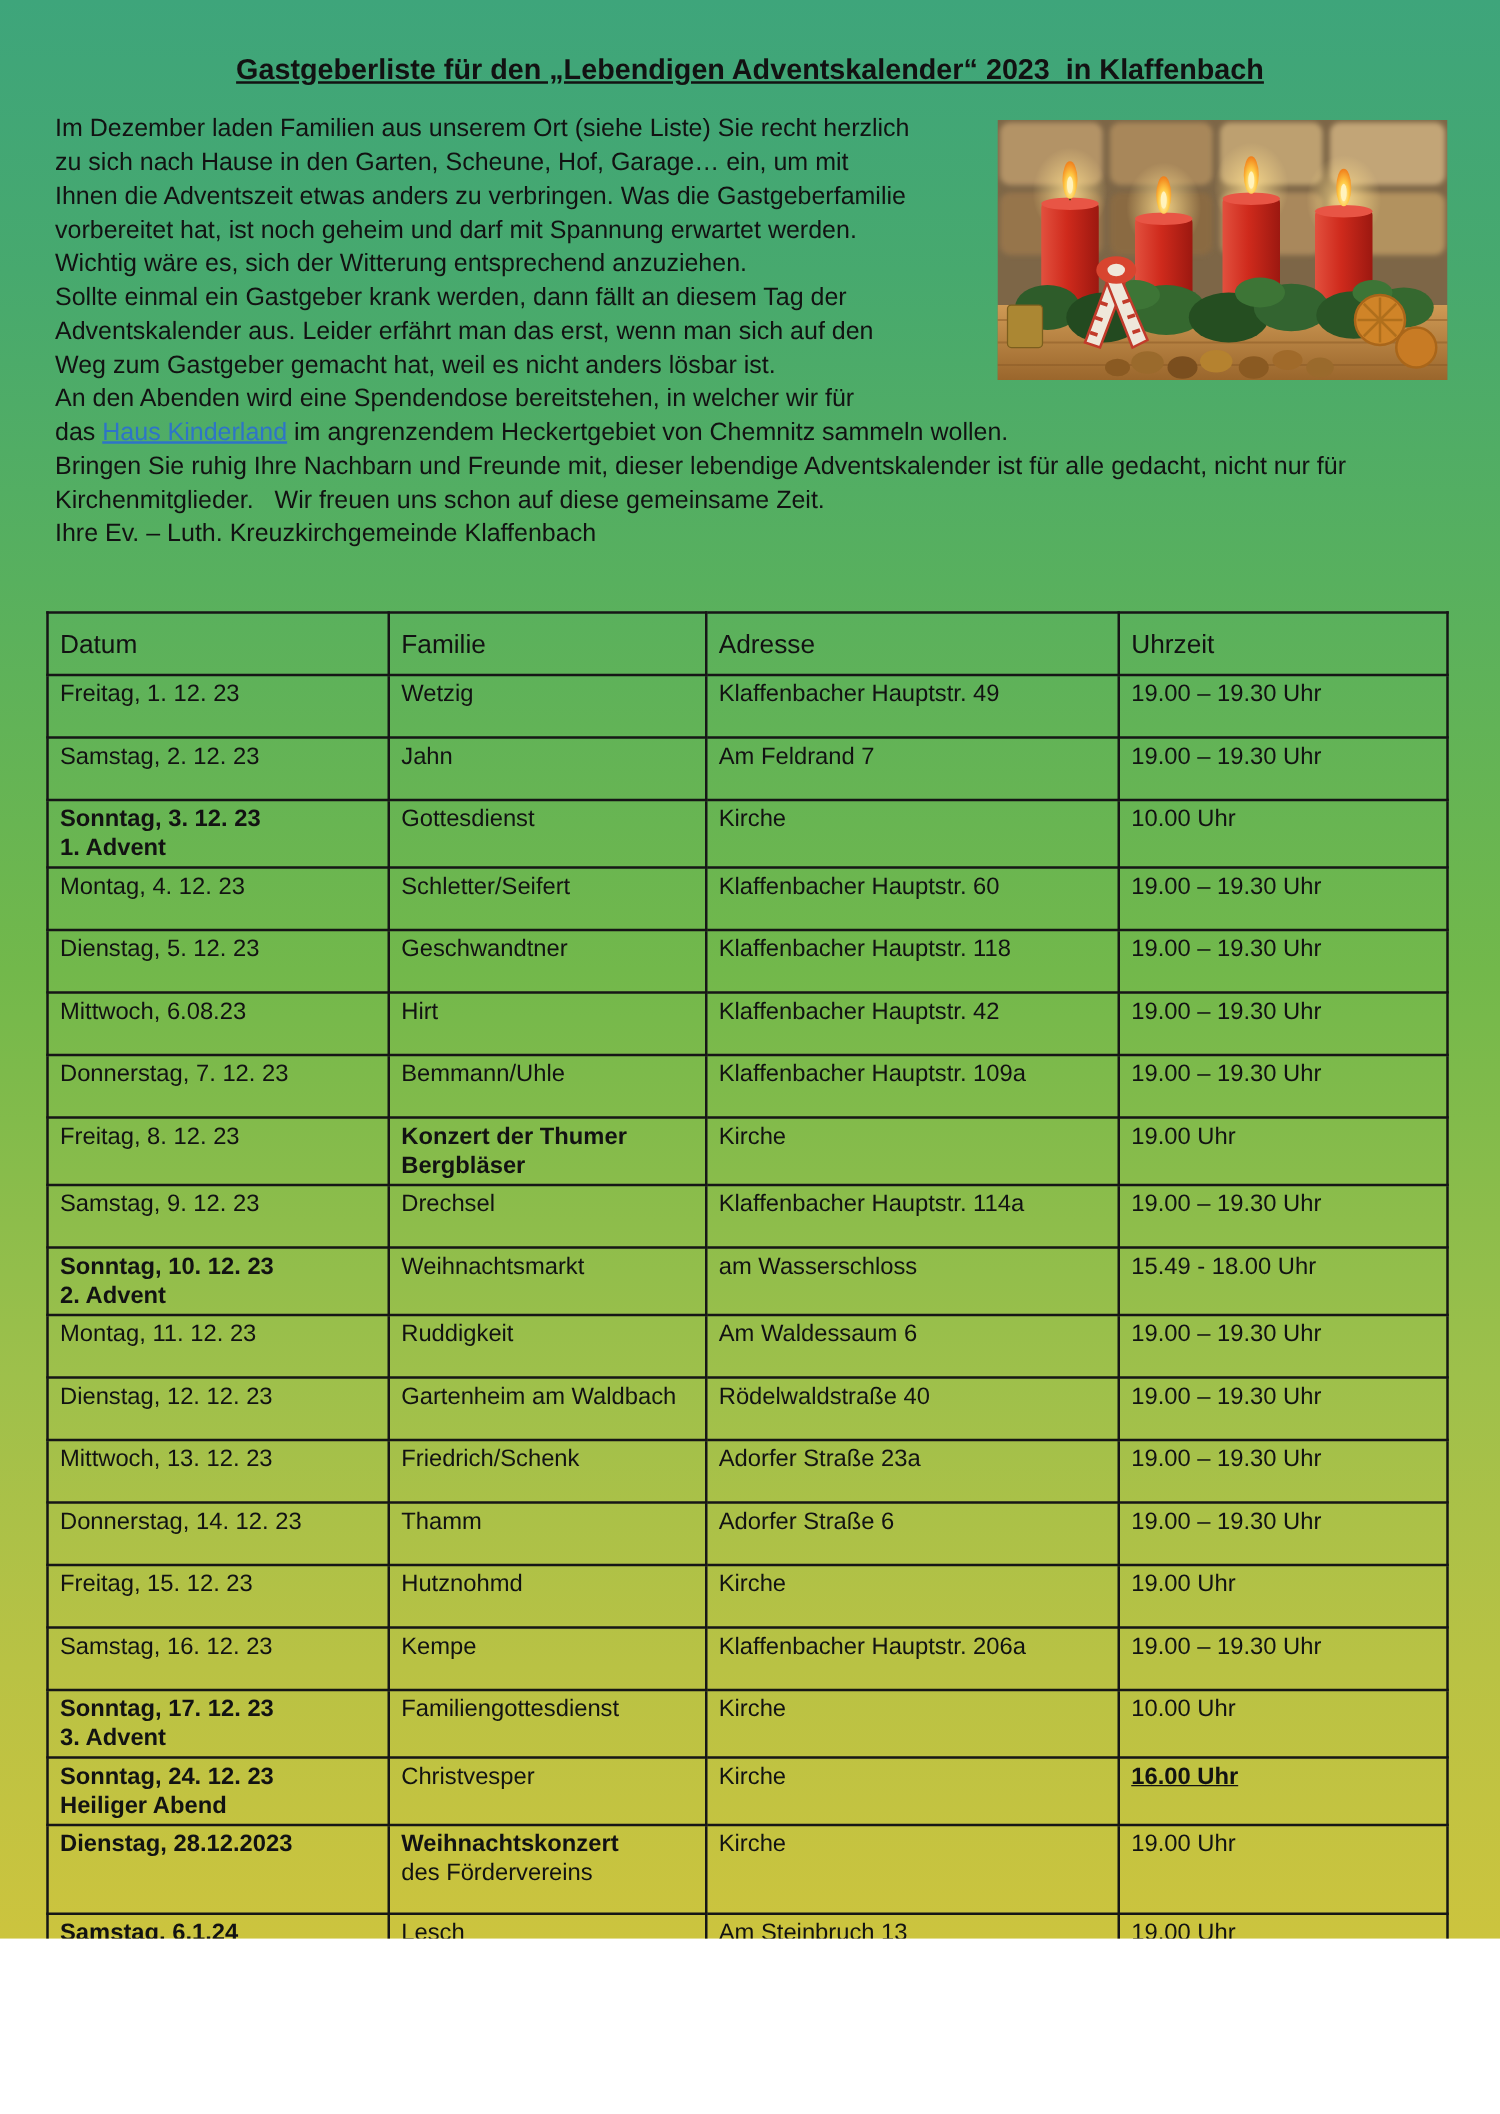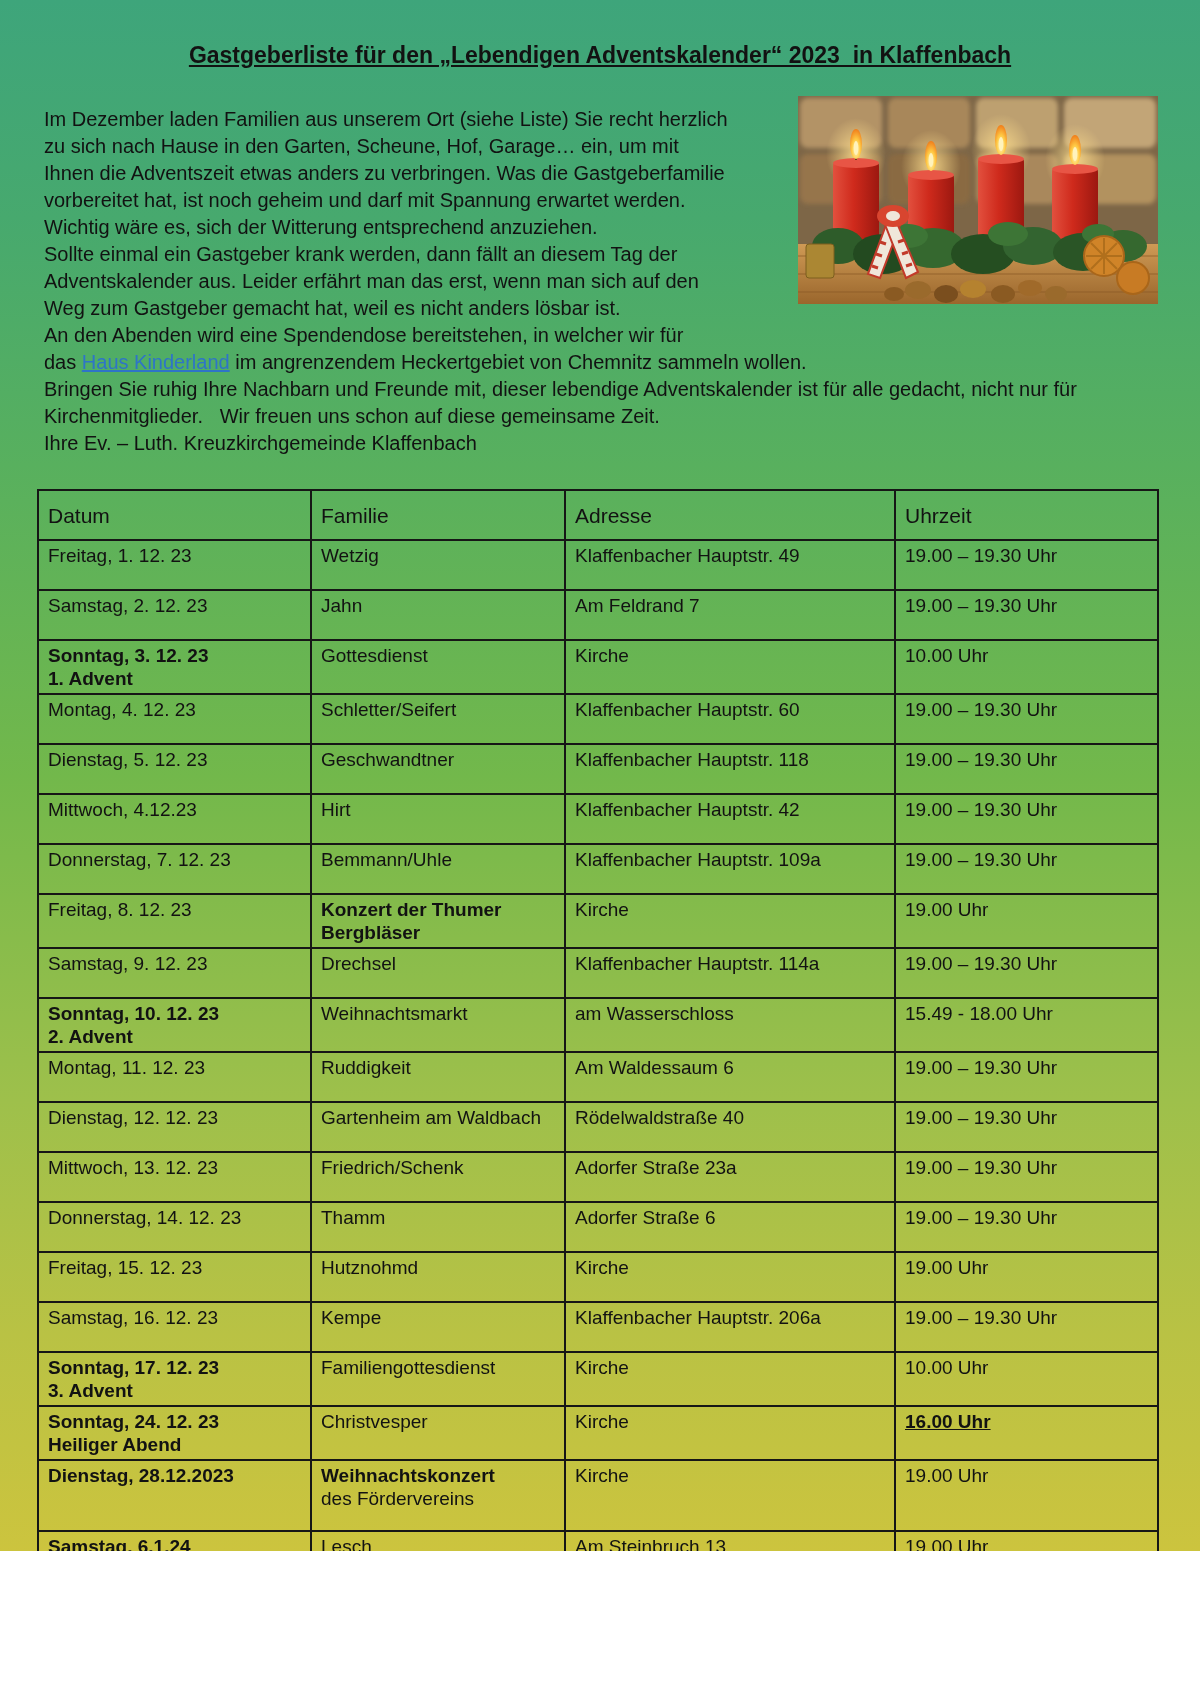--- a/index.html
+++ b/index.html
@@ -12,21 +12,21 @@
     font-family:"Liberation Sans", sans-serif;
     color:#121212;
     overflow:hidden;
   }
   .title{
     position:absolute;top:42px;left:0;width:100%;
     text-align:center;font-size:23px;font-weight:bold;
     text-decoration:underline;white-space:pre;margin:0;
   }
   .intro{
-    position:absolute;left:44px;top:106px;width:1122px;
+    position:absolute;left:44px;top:90px;width:1122px;
     font-size:20px;line-height:27px;white-space:pre-wrap;
   }
   .link{color:#2e74c8;text-decoration:underline;cursor:pointer;}
   .photo{
     position:absolute;left:798px;top:96px;width:360px;height:208px;
     line-height:0;
   }
   table.schedule{
     position:absolute;left:37px;top:489px;width:1120px;
     border-collapse:collapse;table-layout:fixed;
@@ -208,21 +208,21 @@
           <td>Klaffenbacher Hauptstr. 60</td>
           <td><span>19.00 – 19.30 Uhr</span></td>
         </tr>
         <tr>
           <td><span>Dienstag, 5. 12. 23</span></td>
           <td><span>Geschwandtner</span></td>
           <td>Klaffenbacher Hauptstr. 118</td>
           <td><span>19.00 – 19.30 Uhr</span></td>
         </tr>
         <tr>
-          <td><span>Mittwoch, 4.12.23</span></td>
+          <td><span>Mittwoch, 6.08.23</span></td>
           <td><span>Hirt</span></td>
           <td>Klaffenbacher Hauptstr. 42</td>
           <td><span>19.00 – 19.30 Uhr</span></td>
         </tr>
         <tr>
           <td><span>Donnerstag, 7. 12. 23</span></td>
           <td><span>Bemmann/Uhle</span></td>
           <td>Klaffenbacher Hauptstr. 109a</td>
           <td><span>19.00 – 19.30 Uhr</span></td>
         </tr>

